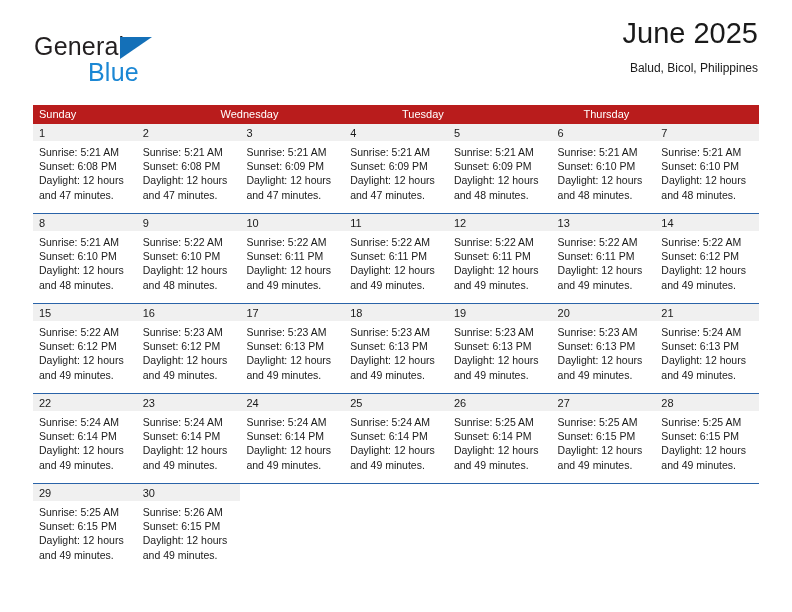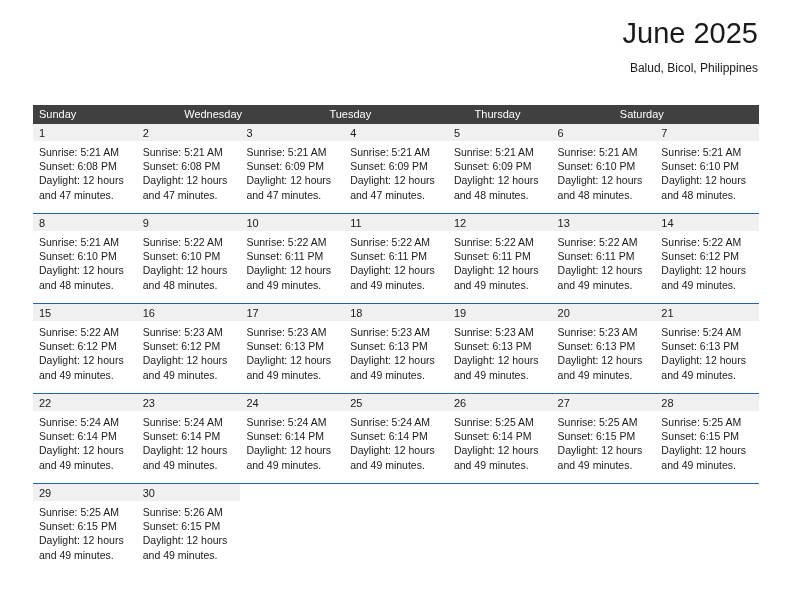--- a/index.html
+++ b/index.html
@@ -86,21 +86,21 @@
 
   
   .calendar {
     position: absolute;
     left: 33px;
     top: 105px;
     width: 726px;
   }
   .week-head {
     display: flex;
-    background: #404040;
+    background: #b91c1c;
     height: 19px;
   }
   .week-head .dow {
     flex: 1 1 0;
     box-sizing: border-box;
     padding: 3px 0 0 6px;
     font-size: 11px;
     color: #ffffff;
     line-height: 13px;
     white-space: nowrap;
@@ -148,36 +148,40 @@
     white-space: normal;
   }
 </style>
 </head>
 <body>
 
 <div class="page">
 
   <div class="top">
 
+    <div class="logo">
+      <span class="logo-general">General</span>
+      <span class="logo-triangle"></span>
+      <span class="logo-blue">Blue</span>
+    </div>
 
     <div class="title-wrap">
       <div class="cal-title">June 2025</div>
       <div class="cal-subtitle">Balud, Bicol, Philippines</div>
     </div>
 
   </div>
 
   <div class="calendar">
 
     <div class="week-head">
       <div class="dow">Sunday</div>
       <div class="dow">Wednesday</div>
       <div class="dow">Tuesday</div>
       <div class="dow">Thursday</div>
-      <div class="dow">Saturday</div>
     </div>
 
     <div id="weeks-container">
         <div class="week first">
           <div class="cell">
             <div class="daynum-band">1</div>
             <div class="lines">
               <div>Sunrise: 5:21 AM</div>
               <div>Sunset: 6:08 PM</div>
               <div class="wrap2">Daylight: 12 hours and 47 minutes.</div>

